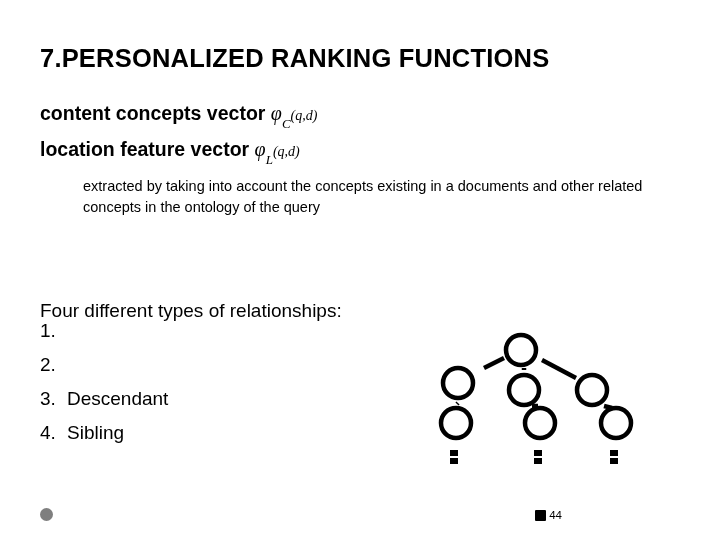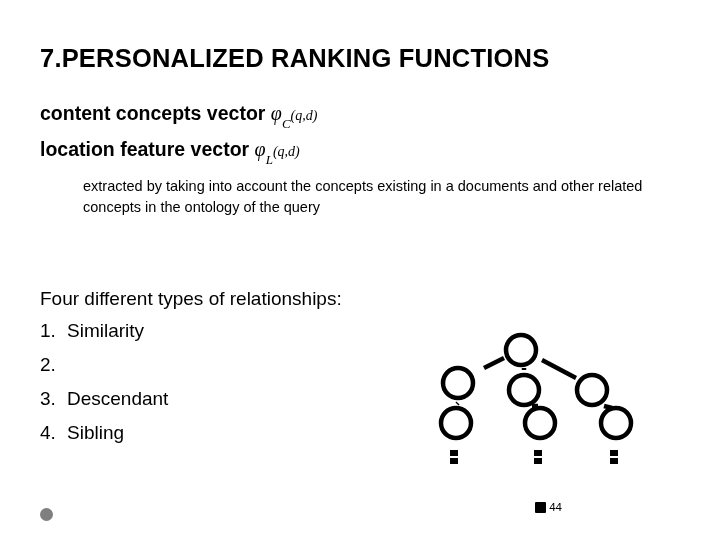--- a/index.html
+++ b/index.html
@@ -78,21 +78,21 @@
     top: 176px;
     width: 600px;
     font-size: 14.5px;
     line-height: 1.45;
     color: #000;
     margin-left: 8px;
   }
   .four-types {
     position: absolute;
     left: 40px;
-    top: 288px;
+    top: 300px;
     font-size: 19px;
     color: #000;
     white-space: nowrap;
   }
   .list {
     position: absolute;
     left: 40px;
     top: 320px;
     font-size: 19px;
     color: #000;
@@ -122,21 +122,21 @@
     left: 40px;
     top: 508px;
     width: 13px;
     height: 13px;
     border-radius: 50%;
     background: #7f7f7f;
   }
   .page-marker {
     position: absolute;
     right: 22px;
-    bottom: 27px;
+    bottom: 19px;
     display: flex;
     align-items: center;
     gap: 3px;
   }
   .page-sq {
     width: 11px;
     height: 11px;
     background: #000;
     border-radius: 1px;
   }
@@ -162,21 +162,20 @@
     <span class="mathphi">φ</span><span class="mathsub">L</span><span class="matharg">(q,d)</span>
   </div>
 
   <div class="sub-para">extracted by taking into account the concepts existing in a documents and other related concepts in the ontology of the query</div>
 
   <div class="four-types">Four different types of relationships:</div>
 
   <div class="list">
     <div class="list-row">
       <span class="list-num">1.</span>
-      <span class="list-label">Similarity</span>
     </div>
     <div class="list-row">
       <span class="list-num">2.</span>
     </div>
     <div class="list-row">
       <span class="list-num">3.</span>
       <span class="list-label">Descendant</span>
     </div>
     <div class="list-row">
       <span class="list-num">4.</span>

